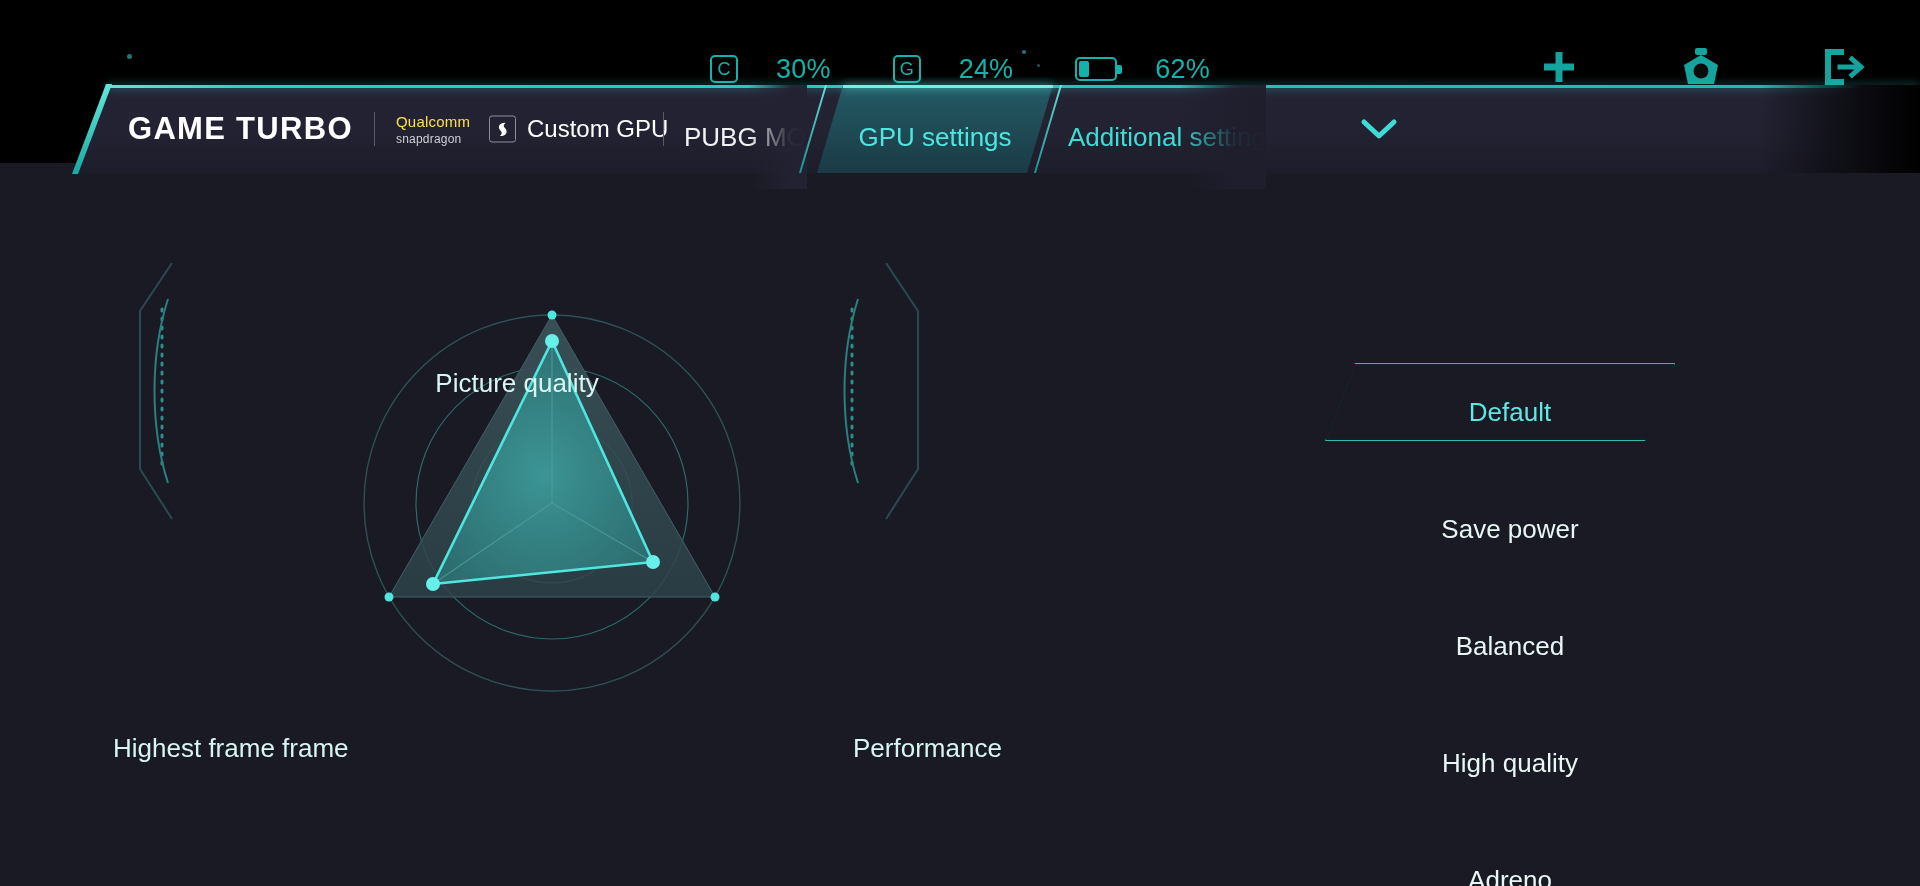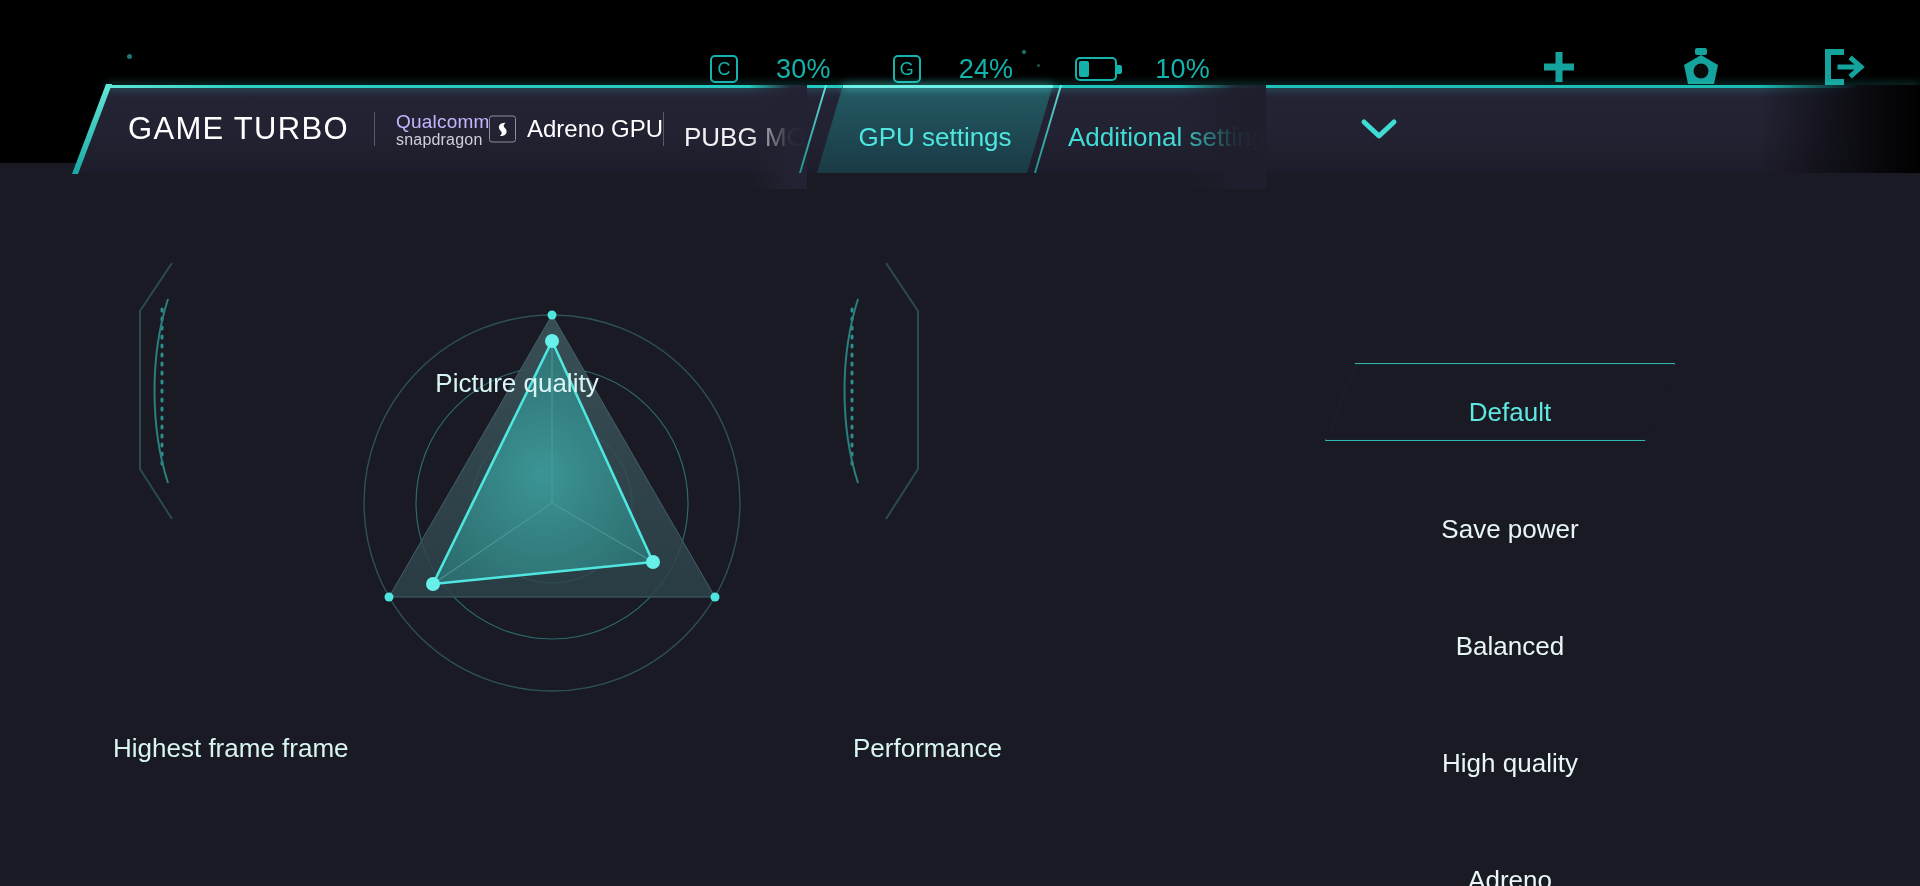--- a/index.html
+++ b/index.html
@@ -63,27 +63,27 @@
     position:absolute; left:72px; top:-1px; width:40px; height:90px;
     background:linear-gradient(180deg,#63e8d8,#1aa8a4);
     clip-path:polygon(34px 0, 40px 0, 6px 90px, 0 90px);
     -webkit-clip-path:polygon(34px 0, 40px 0, 6px 90px, 0 90px);
     box-shadow:0 0 8px rgba(60,220,208,.35);
   }
   .nav-inner{ position:absolute; left:0; top:0; width:1920px; height:88px; display:flex; align-items:center; }
 
   .brand{
     position:absolute; left:128px; top:50%; transform:translateY(-50%);
-    color:#fff; font-size:31px; font-weight:400; letter-spacing:1.3px;
+    color:#fff; font-size:31px; font-weight:700; letter-spacing:1.3px;
   }
   .vsep{ position:absolute; top:50%; transform:translateY(-50%); width:1px; height:34px; background:#5b5a6c; }
 
   .qc{ position:absolute; left:396px; top:50%; transform:translateY(-50%); }
-  .qc-top{ color:#c4b5fd; font-size:19px; letter-spacing:.2px; line-height:20px; }
-  .qc-sub{ color:#cfcfd8; font-size:16px; letter-spacing:.2px; line-height:15px; }
+  .qc-top{ color:#fde047; font-size:15px; letter-spacing:.2px; line-height:20px; }
+  .qc-sub{ color:#cfcfd8; font-size:12px; letter-spacing:.2px; line-height:15px; }
   .sdlogo{
     position:absolute; left:489px; top:50%; transform:translateY(-50%);
     width:27px; height:27px; border:1.6px solid #8d8d9b; border-radius:3px;
     display:flex; align-items:center; justify-content:center;
   }
   .adreno{ position:absolute; left:527px; top:50%; transform:translateY(-50%); color:#fff; font-size:24px; }
 
   .tab{
     position:absolute; top:0; height:104px; display:flex; align-items:center;
     font-size:26px; cursor:pointer; white-space:nowrap;
@@ -182,21 +182,21 @@
         <div class="stat-val">30%</div>
       </div>
       <div class="stat">
         <div class="chip">G</div>
         <div class="stat-val">24%</div>
       </div>
       <div class="stat">
         <div class="batt">
             <div class="batt-fill" style="width: 29%;"></div>
           </div>
-        <div class="stat-val">10%</div>
+        <div class="stat-val">62%</div>
       </div>
     </div>
 
     <div class="top-icons">
       <div class="ticon">
         <svg width="44" height="44" viewBox="0 0 44 44">
             <path d="M22 7 L22 37 M7 22 L37 22" stroke="#14a39d" stroke-width="7" stroke-linecap="butt"></path>
           </svg>
       </div>
       <div class="ticon">
@@ -226,21 +226,21 @@
 
       <div class="qc">
         <div class="qc-top">Qualcomm</div>
         <div class="qc-sub">snapdragon</div>
       </div>
       <div class="sdlogo">
         <svg width="18" height="18" viewBox="0 0 18 18">
           <path d="M11.6 2.2 C6.6 2.0 4.0 5.0 5.2 8.2 C6.0 10.3 8.4 10.9 7.6 13.2 C7.1 14.7 5.6 15.5 5.6 15.5 C10.8 16.0 13.6 12.8 12.3 9.5 C11.5 7.4 9.1 6.9 9.9 4.6 C10.4 3.1 11.6 2.2 11.6 2.2 Z" fill="#ffffff"></path>
         </svg>
       </div>
-      <div class="adreno">Adreno GPU</div>
+      <div class="adreno">Custom GPU</div>
       <div class="vsep" style="left:663px;"></div>
 
       <div class="tab tab-game">
         <span>PUBG MO</span>
         <span class="fade"></span>
       </div>
 
       <div class="slash" style="left:812px; transform:skewX(-16.5deg);"></div>
       <div class="tab tab-active">
         <span>GPU settings</span>

